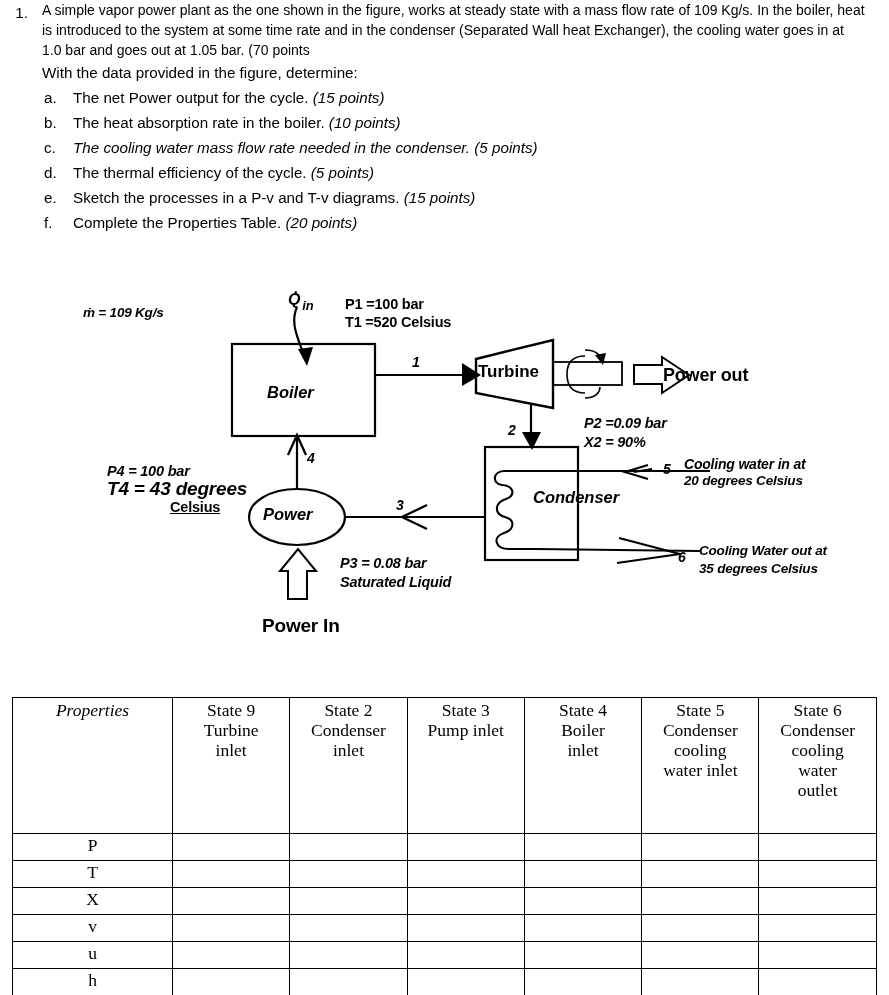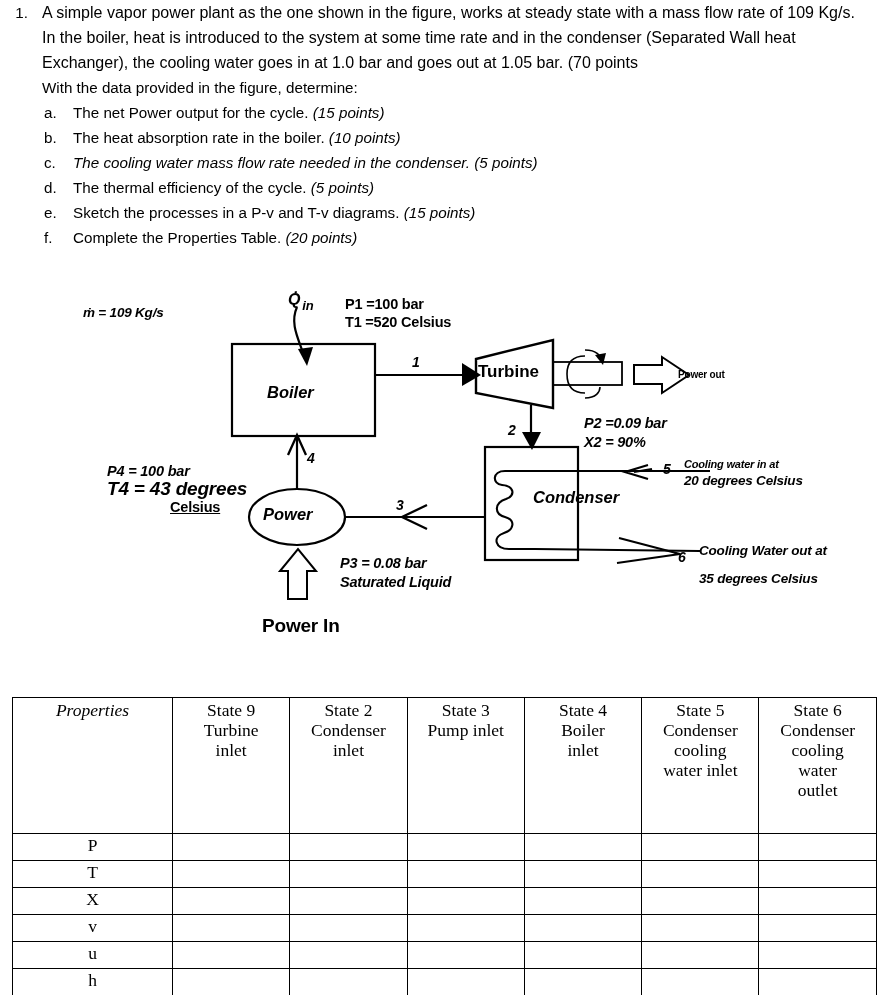--- a/index.html
+++ b/index.html
@@ -31,22 +31,22 @@
     width: 42px;
     min-width: 42px;
     text-align: right;
     padding-right: 14px;
     box-sizing: border-box;
     font-size: 15.2px;
     line-height: 25px;
   }
   .stmt-body {
     flex: 1;
-    font-size: 16px;
-    line-height: 25px;
+    font-size: 14px;
+    line-height: 20px;
     padding-right: 22px;
   }
   .intro-line {
     font-size: 15.2px;
     line-height: 25px;
   }
   .sub-list {
     margin-top: 0;
   }
   .sub-row {
@@ -254,38 +254,38 @@
   </div>
 
   <div class="d-lbl upright" style="left:345px; top:13px; font-size:14.5px;">P1 =100 bar</div>
   <div class="d-lbl upright" style="left:345px; top:31px; font-size:14.5px;">T1 =520 Celsius</div>
 
   <div class="d-comp" style="left:267px; top:100px;">Boiler</div>
   <div class="d-comp upright" style="left:478px; top:79px; font-size:17px;">Turbine</div>
   <div class="d-comp" style="left:533px; top:205px;">Condenser</div>
   <div class="d-comp" style="left:263px; top:222px;">Power</div>
 
-  <div class="d-lbl upright" style="left:678px; top:84px; font-size:10px;">Power out</div>
+  <div class="d-lbl upright" style="left:663px; top:84px; font-size:18px;">Power out</div>
   <div class="d-lbl upright" style="left:262px; top:335px; font-size:19px;">Power In</div>
 
   <div class="d-lbl" style="left:584px; top:132px; font-size:14.5px;">P2 =0.09 bar</div>
   <div class="d-lbl" style="left:584px; top:151px; font-size:14.5px;">X2 = 90%</div>
 
   <div class="d-lbl" style="left:340px; top:272px; font-size:14.5px;">P3 = 0.08 bar</div>
   <div class="d-lbl" style="left:340px; top:291px; font-size:14.5px;">Saturated Liquid</div>
 
   <div class="d-lbl" style="left:107px; top:180px; font-size:14.5px;">P4 = 100 bar</div>
   <div class="d-lbl" style="left:107px; top:198px; font-size:19px;">T4 = 43 degrees</div>
   <div class="d-lbl upright" style="left:170px; top:216px; font-size:14.5px;text-decoration:underline;">Celsius</div>
 
-  <div class="d-lbl" style="left:684px; top:173px; font-size:11px;">Cooling water in at</div>
+  <div class="d-lbl" style="left:684px; top:173px; font-size:14px;">Cooling water in at</div>
   <div class="d-lbl" style="left:684px; top:190px; font-size:13.5px;">20 degrees Celsius</div>
 
   <div class="d-lbl" style="left:699px; top:260px; font-size:13.5px;">Cooling Water out at</div>
-  <div class="d-lbl" style="left:699px; top:288px; font-size:13.5px;">35 degrees Celsius</div>
+  <div class="d-lbl" style="left:699px; top:278px; font-size:13.5px;">35 degrees Celsius</div>
 
   <div class="d-num big" style="left:412px; top:71px;">1</div>
   <div class="d-num big" style="left:508px; top:139px;">2</div>
   <div class="d-num big" style="left:396px; top:214px;">3</div>
   <div class="d-num big" style="left:307px; top:167px;">4</div>
   <div class="d-num big" style="left:663px; top:178px;">5</div>
   <div class="d-num big" style="left:678px; top:266px;">6</div>
 </div>
 
 <div id="props-table-wrap">

